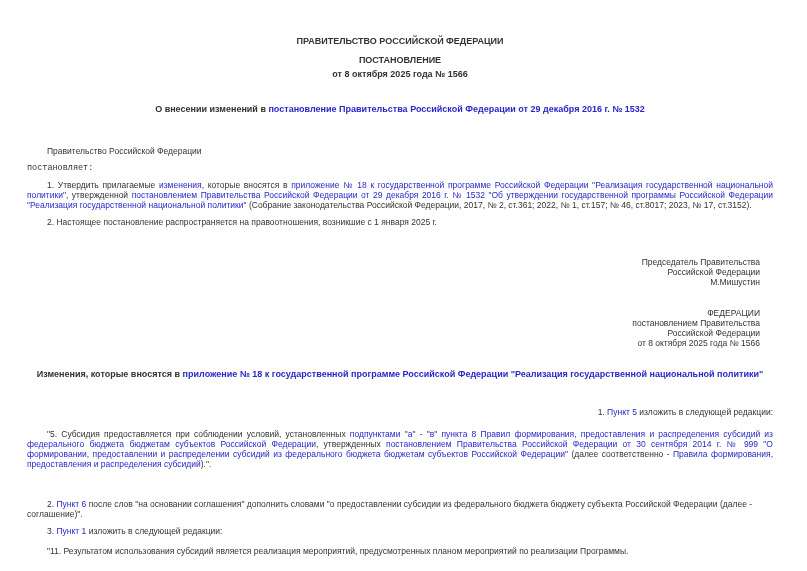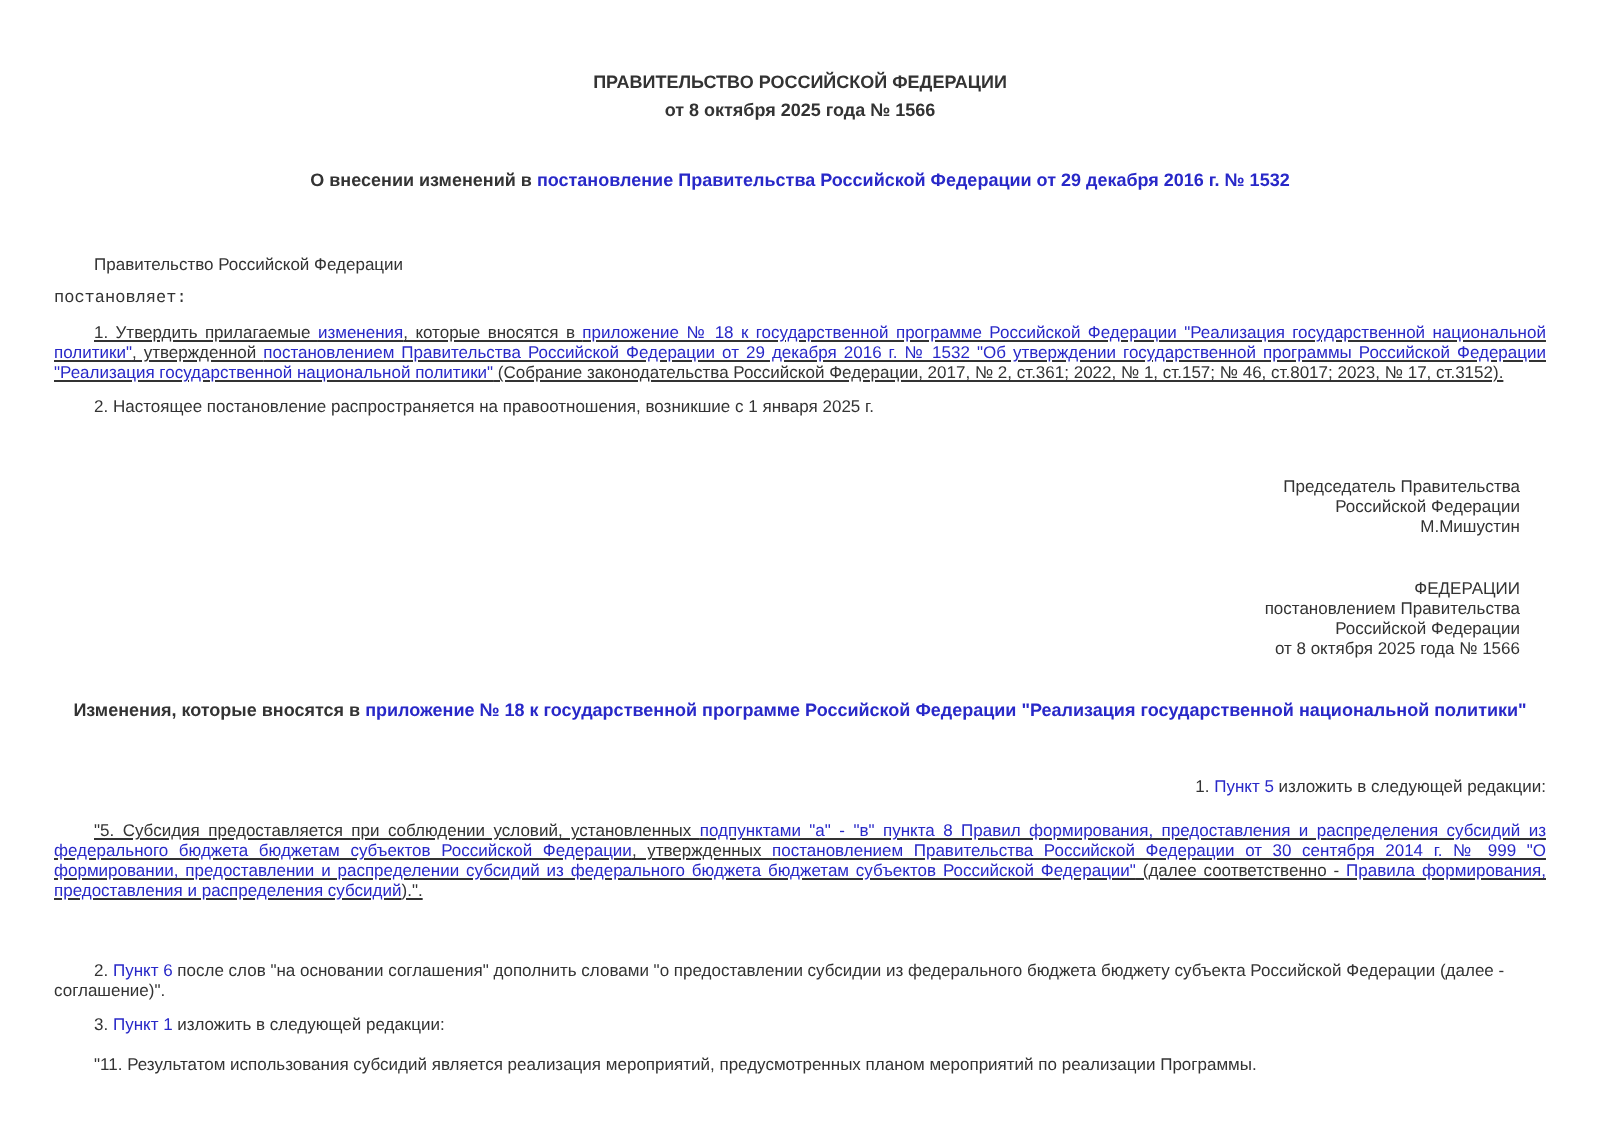--- a/index.html
+++ b/index.html
@@ -21,21 +21,20 @@
   .content {
     padding: 0 27px;
   }
   .center { text-align: center; }
   .right  { text-align: right; }
   .bold   { font-weight: bold; }
   .h9     { font-size: 9px; line-height: 10px; }
   .para {
     text-align: justify;
     text-indent: 20px;
-    text-decoration: underline;
   }
   .single {
     text-indent: 20px;
   }
   .doc-link {
     color: var(--link-color, #2828c8);
     cursor: pointer;
   }
   .doc-text { color: inherit; }
 
@@ -58,20 +57,21 @@
   .m-clause11    { margin-top: 10px; }
 </style>
 </head>
 <body>
 
 <div class="page">
   <div class="content">
 
     <div class="center bold h9 m-authority">ПРАВИТЕЛЬСТВО РОССИЙСКОЙ ФЕДЕРАЦИИ</div>
 
+    <div class="center bold h9 m-doctype">ПОСТАНОВЛЕНИЕ</div>
 
     <div class="center bold h9 m-datenum">от 8 октября 2025 года № 1566</div>
 
     <div class="center bold h9 m-title"><span class="doc-text">О внесении изменений в </span><span class="doc-link">постановление Правительства Российской Федерации от 29 декабря 2016 г. № 1532</span></div>
 
     <div class="single m-preamble">Правительство Российской Федерации</div>
 
     <div class="m-resolves">постановляет:</div>
 
     <div class="para m-clause1"><span class="doc-text">1. Утвердить прилагаемые </span><span class="doc-link">изменения</span><span class="doc-text">, которые вносятся в </span><span class="doc-link">приложение № 18 к государственной программе Российской Федерации "Реализация государственной национальной политики"</span><span class="doc-text">, утвержденной </span><span class="doc-link">постановлением Правительства Российской Федерации от 29 декабря 2016 г. № 1532 "Об утверждении государственной программы Российской Федерации "Реализация государственной национальной политики"</span><span class="doc-text"> (Собрание законодательства Российской Федерации, 2017, № 2, ст.361; 2022, № 1, ст.157; № 46, ст.8017; 2023, № 17, ст.3152).</span></div>

